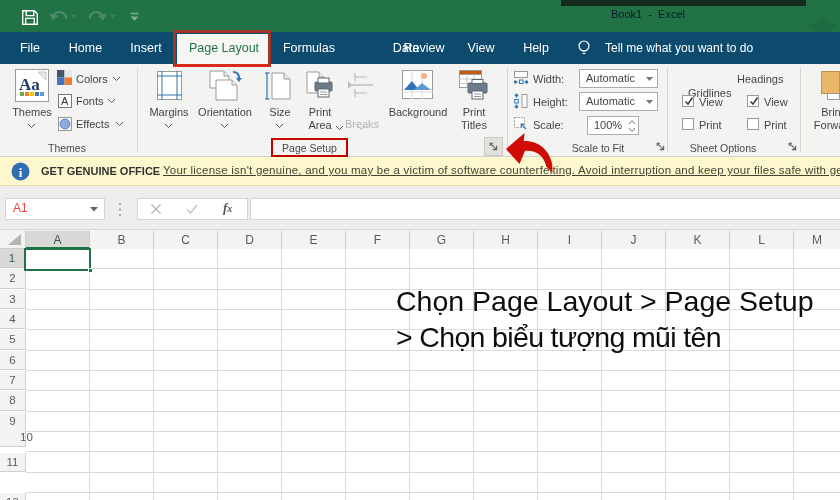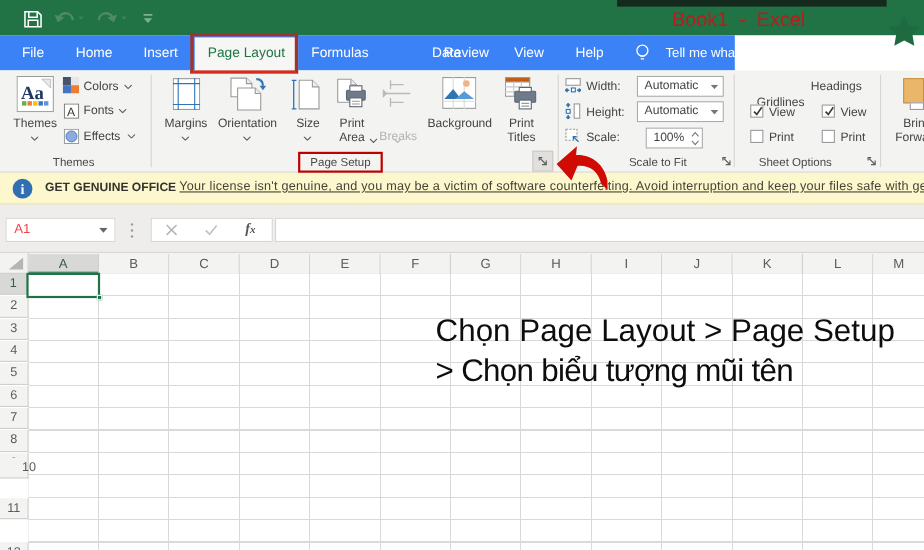--- a/index.html
+++ b/index.html
@@ -2,23 +2,23 @@
 <html><head>
 <meta charset="utf-8">
 <style>
   * { margin:0; padding:0; box-sizing:border-box; }
   html,body { width:840px; height:500px; overflow:hidden; }
   body { font-family:"Liberation Sans", sans-serif; position:relative; background:#fff; }
   .abs { position:absolute; }
   
   #titlebar { left:0; top:0; width:840px; height:32px; background:#217346; }
   #darkstrip { left:561px; top:0; width:245px; height:6px; background:#142a1c; }
-  #booktitle { left:611px; top:8px; color:#b91c1c; font-size:18px; }
-  
-  #tabrow { left:0; top:32px; width:668px; height:32px; background:#3b82f6; color:#fff; font-size:12.5px; }
+  #booktitle { left:611px; top:8px; color:#0f172a; font-size:11px; }
+  
+  #tabrow { left:0; top:32px; width:840px; height:32px; background:#0c4a6e; color:#fff; font-size:12.5px; }
   .tab { position:absolute; top:0; height:32px; line-height:32px; text-align:center; }
   #seltab { left:177px; top:34px; width:94px; height:30px; background:#f6f6f5; color:#217346; line-height:29px; text-align:center; z-index:3; font-size:12.5px;}
   #tabbox { left:173px; top:30px; width:98px; height:37px; border:3.5px solid #9e352a; border-bottom-color:#d92b1c; z-index:4; }
   
   #ribbon { left:0; top:64px; width:840px; height:93px; background:#f3f3f2; border-bottom:1px solid #d5d2cd; color:#444; font-size:11px; }
   .gsep { position:absolute; top:4px; height:84px; width:1px; background:#d8d5d0; }
   .glabel { position:absolute; top:78px; height:14px; font-size:10.5px; color:#494949; text-align:center; }
   .caret { position:absolute; width:7px; height:4px; }
   .btnlabel { position:absolute; text-align:center; line-height:13px; font-size:11px; color:#444; }
   .launcher { position:absolute; width:13px; height:13px; }
@@ -353,21 +353,21 @@
     <div id="rowhdrs">
       <div class="rowhdr" style="top:19.00px;height:19.35px;line-height:19.35px;background:#d8d8d7;color:#3c5a4c;border-right:2px solid #217346;">1</div>
       <div class="rowhdr" style="top:39.35px;height:19.35px;line-height:19.35px;border-right:1px solid #d0cfce;">2</div>
       <div class="rowhdr" style="top:59.70px;height:19.35px;line-height:19.35px;border-right:1px solid #d0cfce;">3</div>
       <div class="rowhdr" style="top:80.05px;height:19.35px;line-height:19.35px;border-right:1px solid #d0cfce;">4</div>
       <div class="rowhdr" style="top:100.40px;height:19.35px;line-height:19.35px;border-right:1px solid #d0cfce;">5</div>
       <div class="rowhdr" style="top:120.75px;height:19.35px;line-height:19.35px;border-right:1px solid #d0cfce;">6</div>
       <div class="rowhdr" style="top:141.10px;height:19.35px;line-height:19.35px;border-right:1px solid #d0cfce;">7</div>
       <div class="rowhdr" style="top:161.45px;height:19.35px;line-height:19.35px;border-right:1px solid #d0cfce;">8</div>
       <div class="rowhdr" style="top:181.80px;height:19.35px;line-height:19.35px;border-right:1px solid #d0cfce;">9</div>
-      <div class="rowhdr" style="top:186px;height:19.35px;line-height:19.35px;border-right:1px solid #d0cfce;padding-left:20px;">10</div>
+      <div class="rowhdr" style="top:198px;height:19.35px;line-height:19.35px;border-right:1px solid #d0cfce;padding-left:20px;">10</div>
       <div class="rowhdr" style="top:222.50px;height:19.35px;line-height:19.35px;border-right:1px solid #d0cfce;">11</div>
       <div class="rowhdr" style="top:242.85px;height:19.35px;line-height:19.35px;border-right:1px solid #d0cfce;margin-top:36px;">12</div>
       <div class="rowhdr" style="top:263.20px;height:19.35px;line-height:19.35px;border-right:1px solid #d0cfce;">13</div>
     </div>
 
     <div class="abs" style="left:24px;top:18px;width:67px;height:23px;border:2px solid #217346;background:#fff;"></div>
     <div class="abs" style="left:88px;top:38px;width:5px;height:5px;background:#217346;border:1px solid #fff;"></div>
 
     <div class="abs" style="left:396px;top:54px;font-size:28.5px;color:#0d0d0d;line-height:35.5px;"><span>Chọn Page Layout &gt; Page Setup</span><br><span style="letter-spacing:-0.65px;">&gt; Chọn biểu tượng mũi tên</span></div>
   </div>

